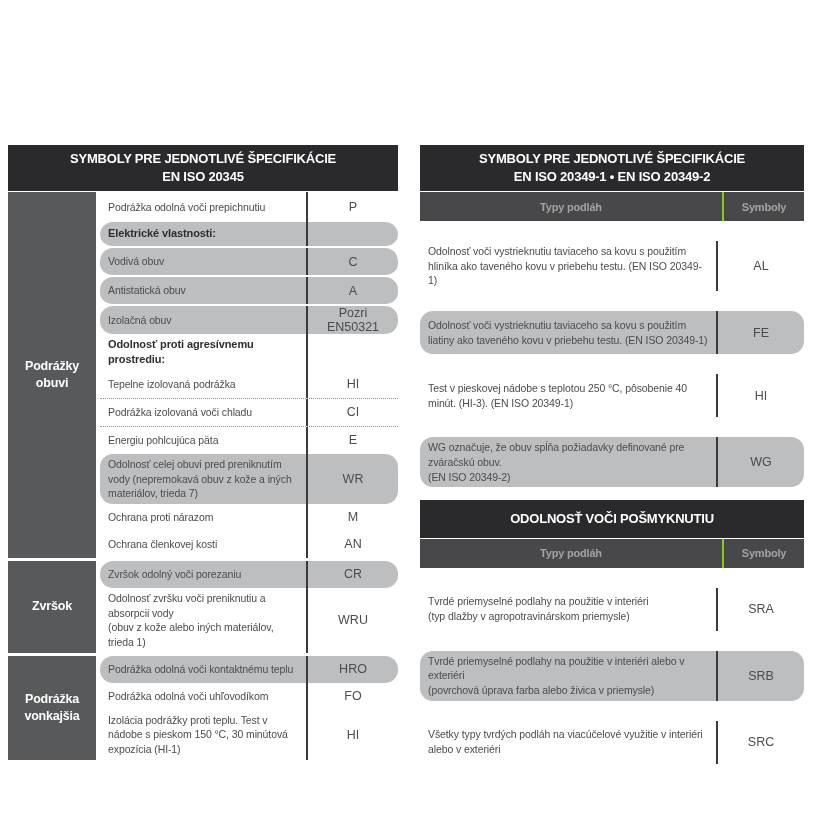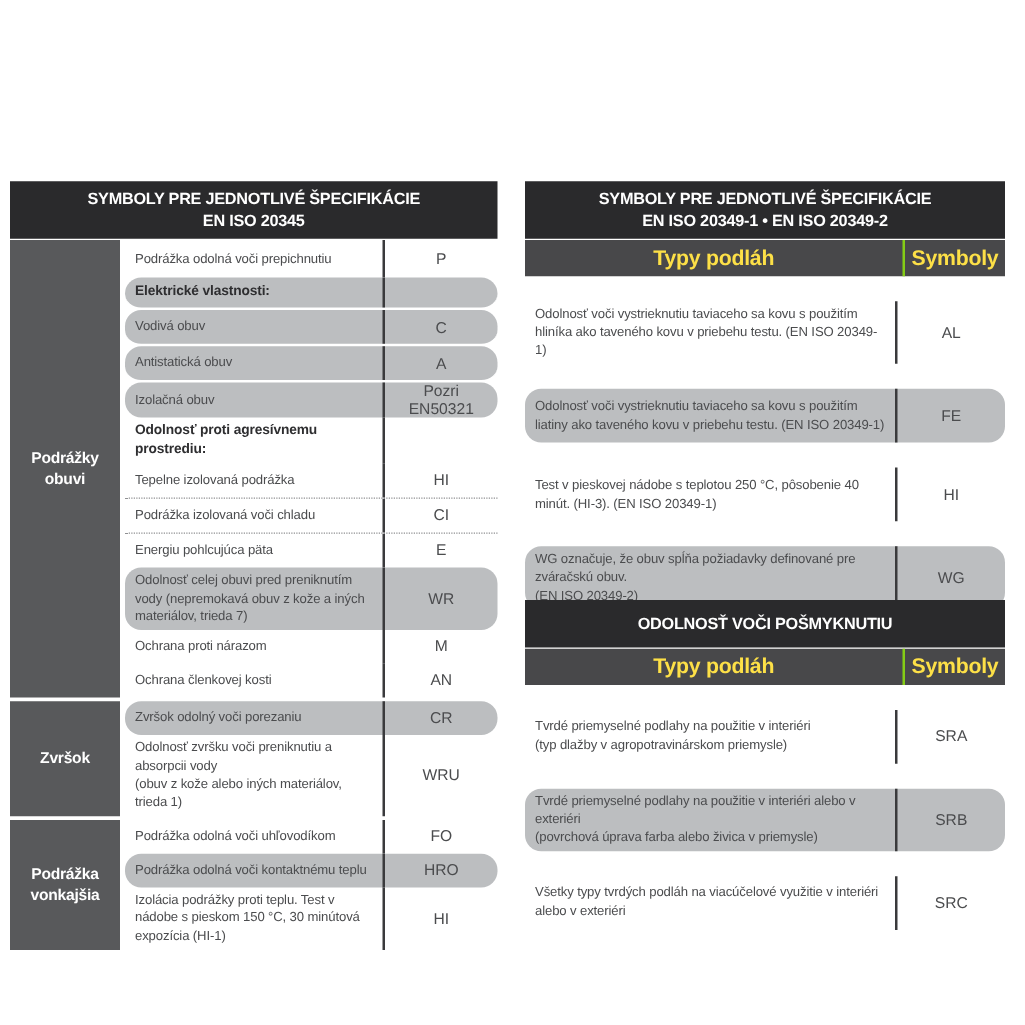--- a/index.html
+++ b/index.html
@@ -1,29 +1,29 @@
 <!DOCTYPE html>
 <html style="--header-bg: #2a2a2c; --colhead-bg: #48484a; --category-bg: #58595b; --row-gray: #bcbec0; --line-color: #3a3a3c; --text-color: #4b4c4e;"><head>
 <meta charset="utf-8">
 <style>
   html,body{margin:0;padding:0;background:#fff;font-family:"Liberation Sans",sans-serif;}
   .canvas{position:relative;width:820px;height:820px;background:#ffffff;overflow:hidden;}
 
   .spec-table{position:absolute;}
   .ltable{left:8px;top:145px;width:390px;}
   .rtable1{left:420px;top:145px;width:384px;}
-  .rtable2{left:420px;top:480px;width:384px;}
+  .rtable2{left:420px;top:500px;width:384px;}
 
   .thead{background:var(--header-bg);color:#fff;text-align:center;font-weight:bold;
          font-size:13px;line-height:1.35;padding:5px 4px 6px;letter-spacing:-0.2px;}
   .thead.single{padding:10px 4px;}
 
   
-  .colhead{display:flex;background:var(--colhead-bg);color:#fde047;font-weight:bold;
-           font-size:17px;margin-top:1px;height:29px;letter-spacing:-0.2px;}
+  .colhead{display:flex;background:var(--colhead-bg);color:#a3a3a3;font-weight:bold;
+           font-size:11px;margin-top:1px;height:29px;letter-spacing:-0.2px;}
   .colhead .ch-desc{flex:1;display:flex;align-items:center;justify-content:center;}
   .colhead .ch-sym{width:80px;flex-shrink:0;display:flex;align-items:center;justify-content:center;
                    border-left:2px solid #84cc16;}
 
   
   .tbody{margin-top:1px;}
   .rtable1 .tbody,.rtable2 .tbody{margin-top:3px;}
   .row{display:flex;align-items:stretch;min-height:27px;}
   .row .desc{flex:1;display:flex;align-items:center;padding:3px 8px;font-size:10.5px;
              color:var(--text-color);line-height:1.4;letter-spacing:-0.1px;white-space:pre-line;}
@@ -122,27 +122,27 @@
             <div class="row white">
               <div class="desc">Odolnosť zvršku voči preniknutiu a absorpcii vody
 (obuv z kože alebo iných materiálov, trieda 1)</div>
               <div class="sym">WRU</div>
             </div>
           </div>
         </div>
         <div class="lgroup">
           <div class="lcat">Podrážka vonkajšia</div>
           <div class="lrows">
+            <div class="row gray">
+              <div class="desc">Podrážka odolná voči kontaktnému teplu</div>
+              <div class="sym">HRO</div>
+            </div>
             <div class="row white">
               <div class="desc">Podrážka odolná voči uhľovodíkom</div>
               <div class="sym">FO</div>
-            </div>
-            <div class="row gray">
-              <div class="desc">Podrážka odolná voči kontaktnému teplu</div>
-              <div class="sym">HRO</div>
             </div>
             <div class="row white">
               <div class="desc">Izolácia podrážky proti teplu. Test v nádobe s pieskom 150 °C, 30 minútová expozícia (HI-1)</div>
               <div class="sym">HI</div>
             </div>
           </div>
         </div>
       </div>
   </div>
 

